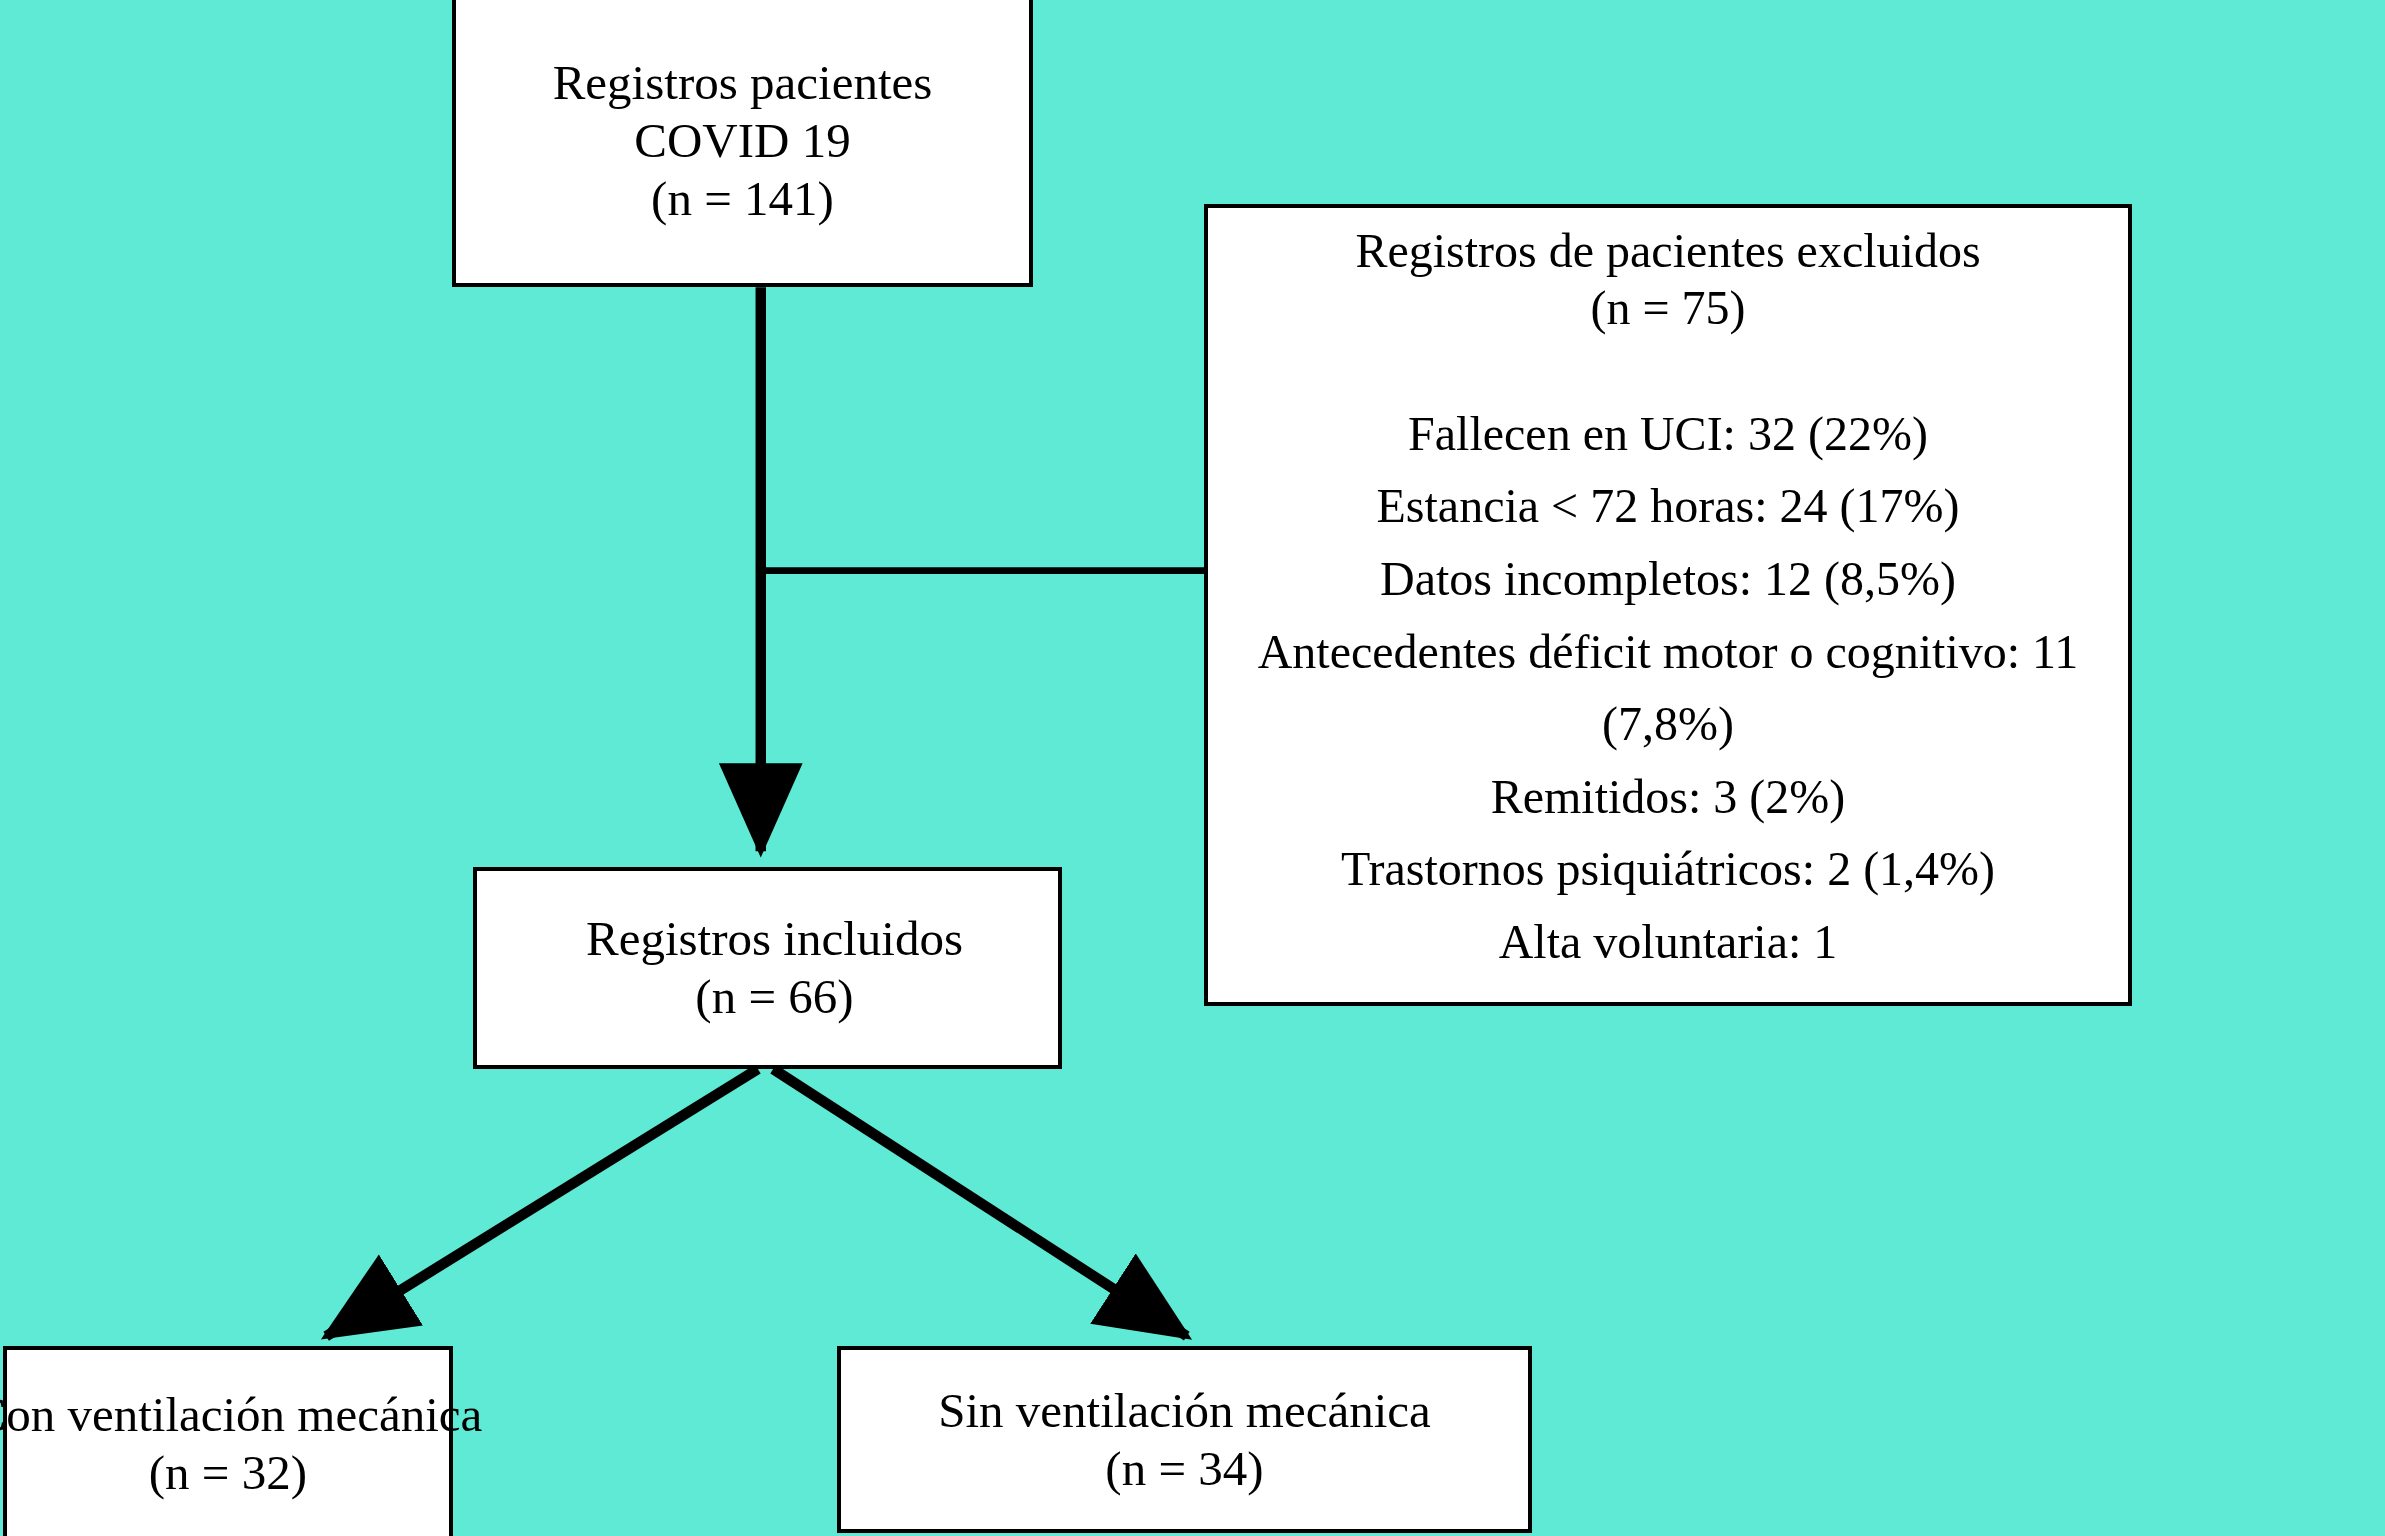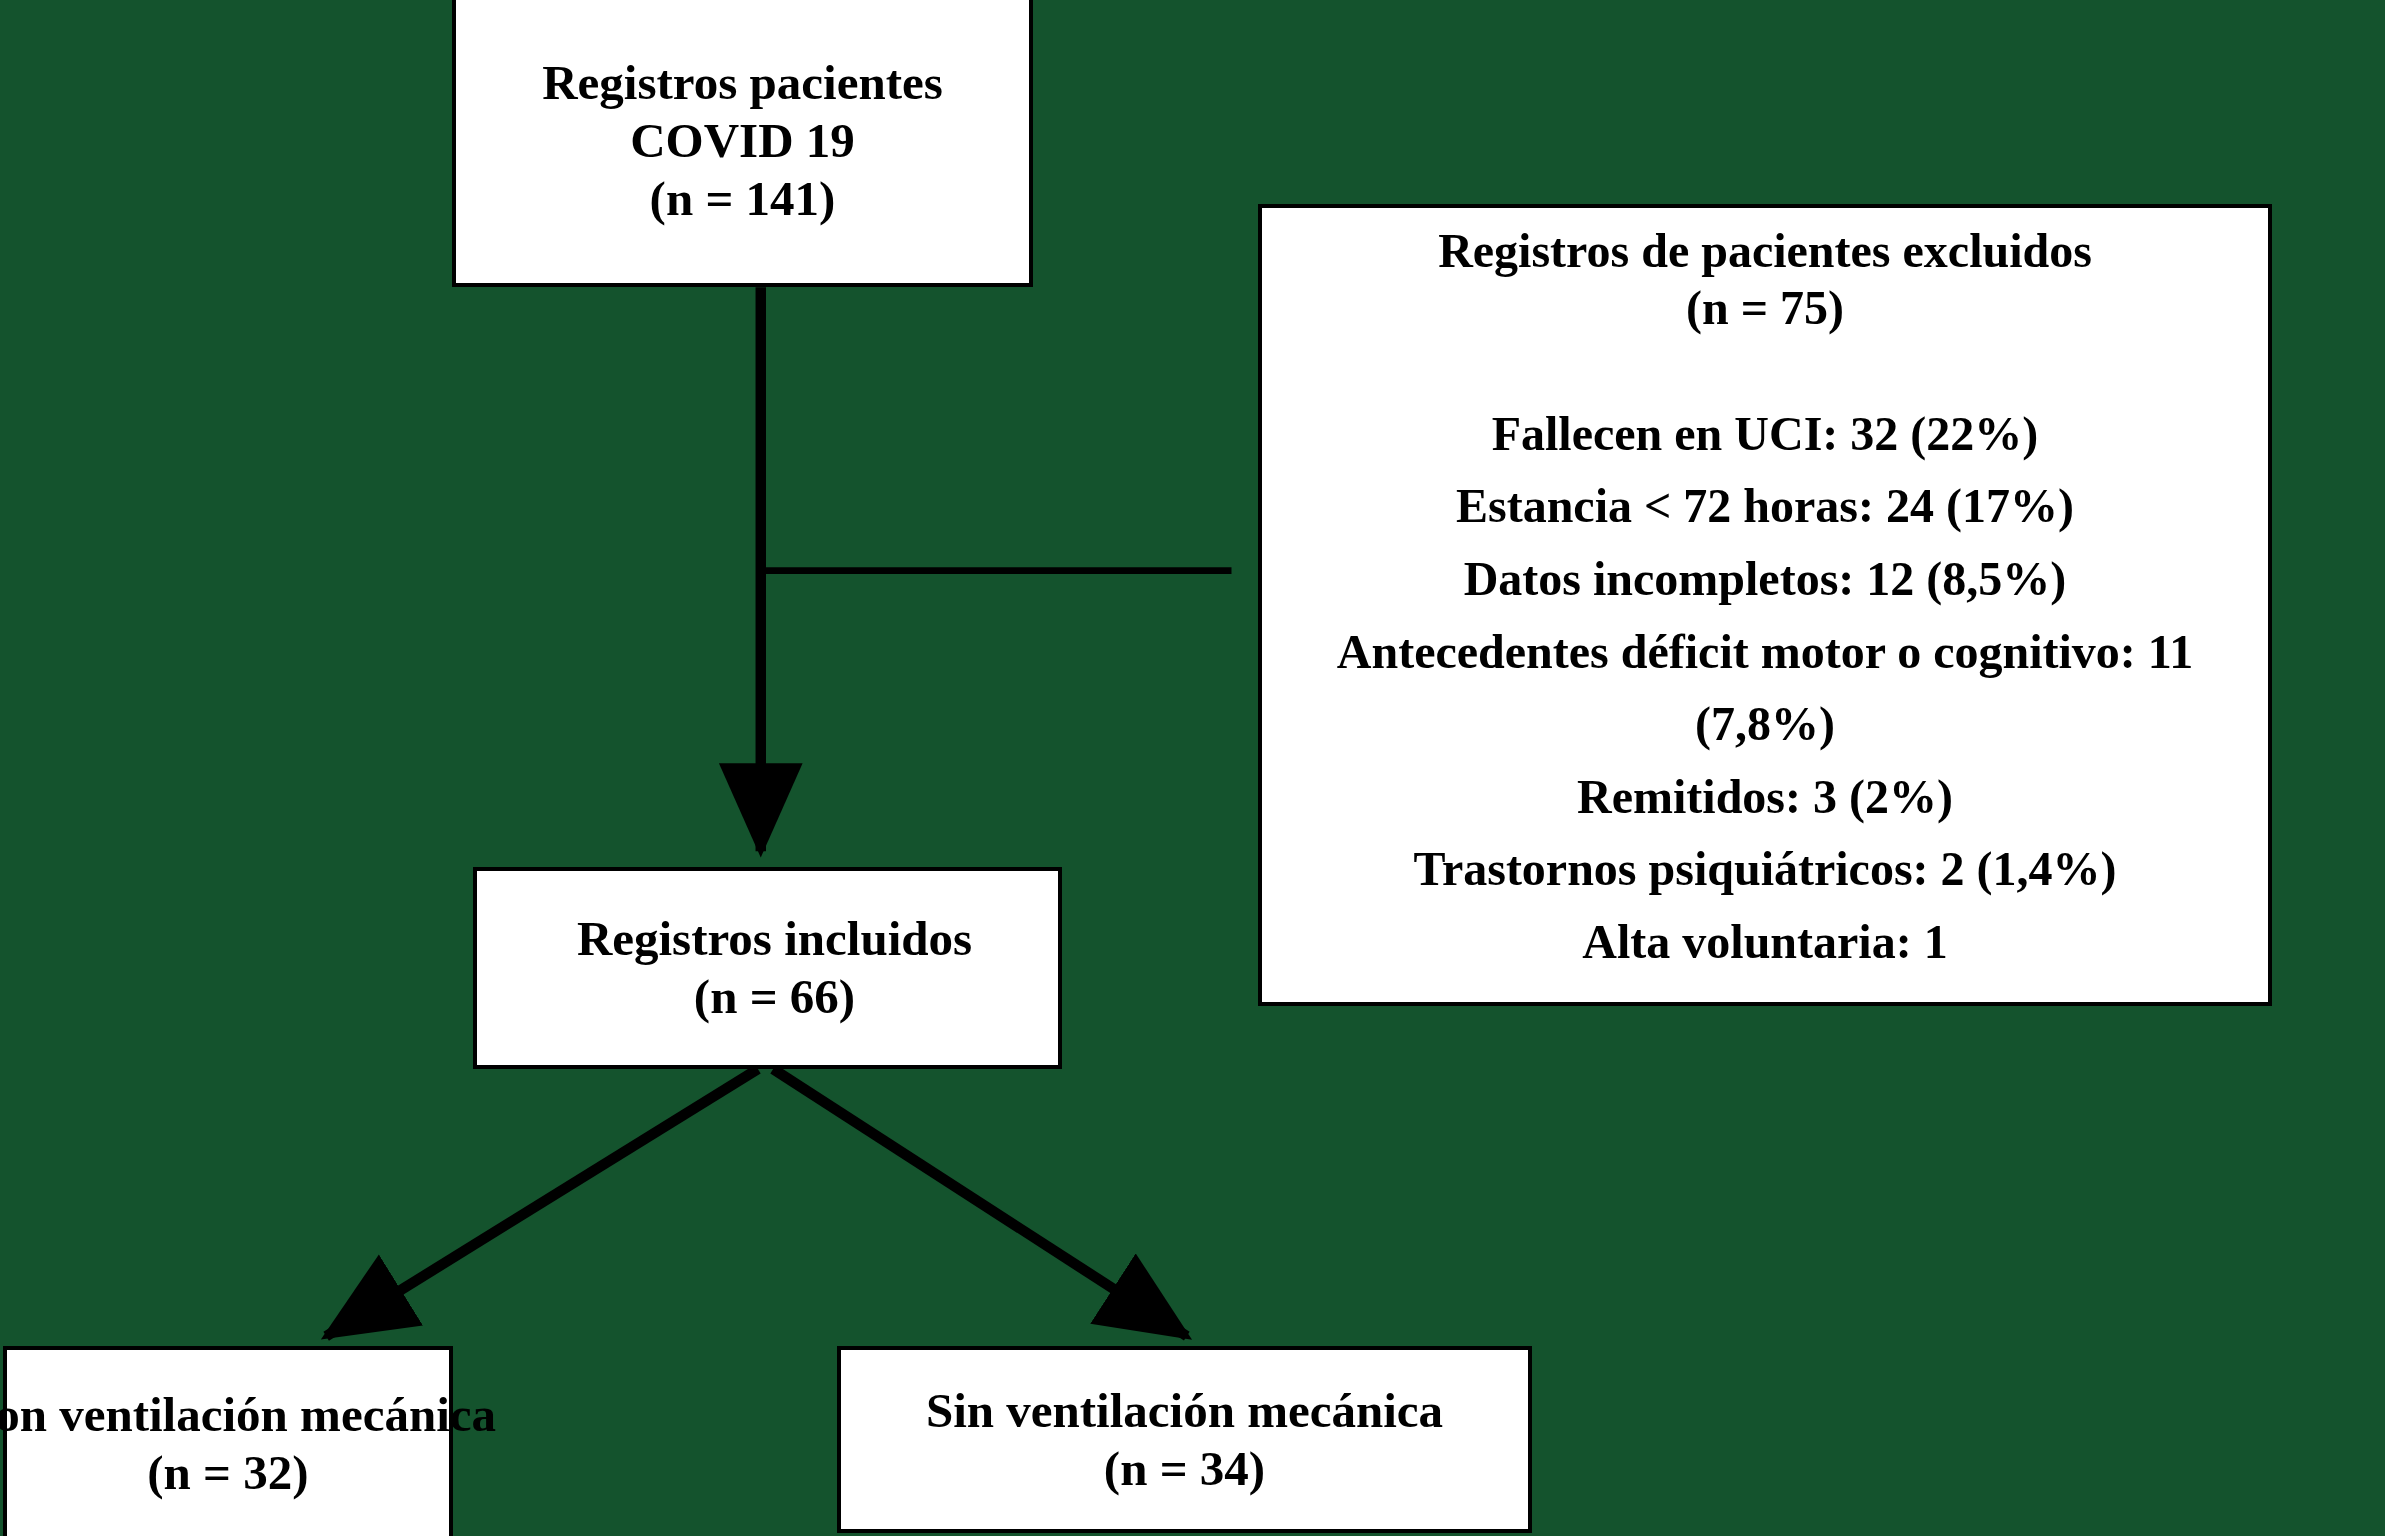--- a/index.html
+++ b/index.html
@@ -8,43 +8,42 @@
     background: #ffffff;
   }
   body {
     font-family: "Liberation Serif", "DejaVu Serif", serif;
     color: #000000;
   }
   #canvas {
     position: relative;
     width: 2385px;
     height: 1537px;
-    background: #14532d;
+    background: #5eead4;
     overflow: hidden;
-    font-weight: bold;
   }
   .node {
     position: absolute;
     box-sizing: border-box;
     border: 4.8px solid #000000;
     background: #ffffff;
     display: flex;
     flex-direction: column;
     align-items: center;
     justify-content: center;
     text-align: center;
     line-height: 1.18;
     z-index: 3;
   }
   .node .line {
     display: block;
     white-space: pre;
   }
   #node-source   { left: 452px;  top: -4.8px;   width: 581px;  height: 292px;  font-size: 49px; }
-  #node-excluded { left: 1258px; top: 204px;  width: 1014px; height: 802px;  font-size: 48px; }
+  #node-excluded { left: 1204px; top: 204px;  width: 928px; height: 802px;  font-size: 48px; }
   #node-included { left: 473px;  top: 867px;  width: 589px;  height: 202px;  font-size: 49px; padding-left: 14px; }
   #node-mv-yes   { left: 2.9px;    top: 1346px; width: 450px;  height: 195px;  font-size: 49px; }
   #node-mv-no    { left: 837px;  top: 1346px; width: 695px;  height: 187px;  font-size: 49px; }
 
   #node-excluded .head { margin-bottom: 53px; }
   #node-excluded .reasons .line { margin: 16px; }
 
   #edges {
     position: absolute;
     left: 0; top: 0;

